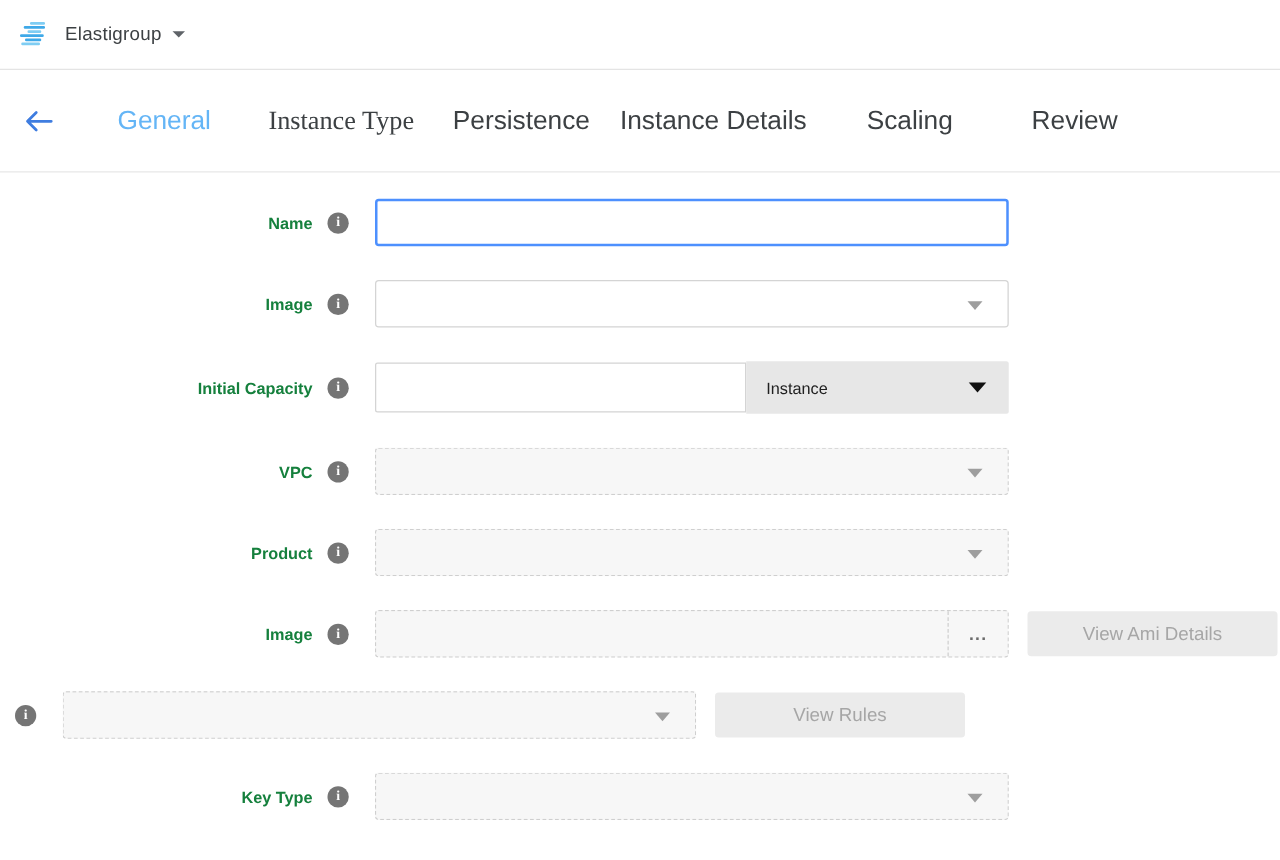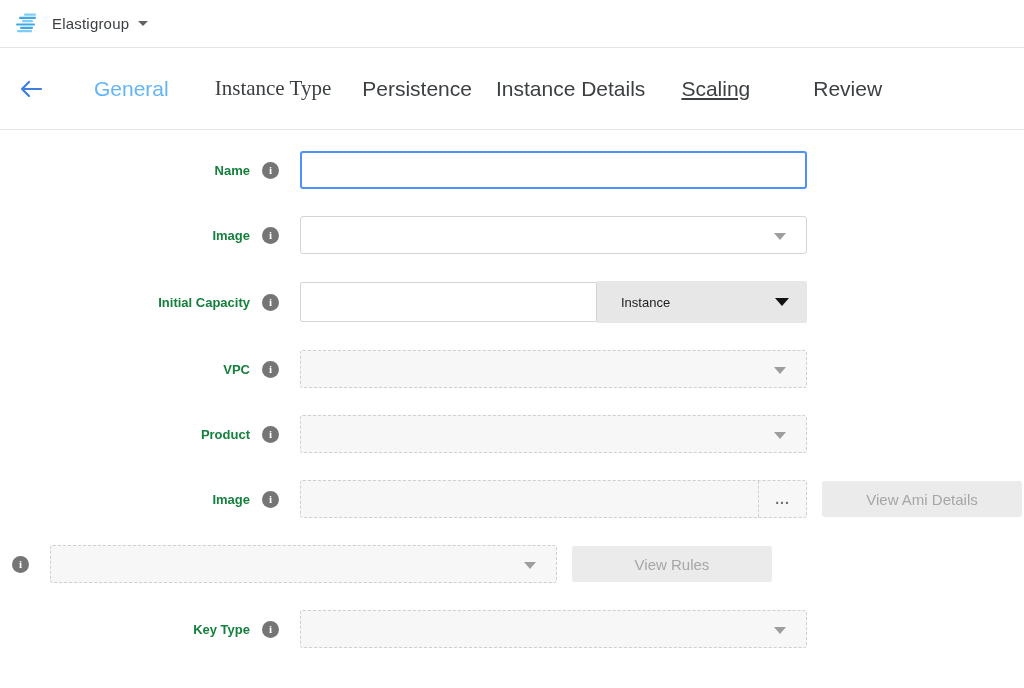--- a/index.html
+++ b/index.html
@@ -1,39 +1,39 @@
 <!DOCTYPE html>
 <html><head>
 <meta charset="utf-8">
 <style>
   * { box-sizing: border-box; margin: 0; padding: 0; }
   html,body { width: 1024px; height: 688px; background: #ffffff;
     font-family: "Liberation Sans", sans-serif; color: #3c4043; overflow: hidden; }
 
   
-  .app-header { height: 48px; display: flex; align-items: center;
+  .app-header { height: 56px; display: flex; align-items: center;
     padding: 0 16px; border-bottom: 1px solid #e4e4e4; background: #fff; }
   .logo { width: 24px; height: 22px; margin-right: 12px; display: inline-block; }
   .app-title { font-size: 15px; color: #3c4043; letter-spacing: .2px; }
   .caret-sm { width: 0; height: 0; border-left: 5px solid transparent;
     border-right: 5px solid transparent; border-top: 5px solid #5f6368;
     display: inline-block; margin-left: 9px; }
 
   
   .tabbar { height: 82px; display: flex; align-items: center;
     border-bottom: 1px solid #e8e8e8; background: #fff; }
   .back-btn { margin-left: 18px; width: 26px; height: 22px; display: flex;
     align-items: center; justify-content: center; cursor: pointer; }
   .tab { font-size: 21px; color: #3c4043; cursor: pointer; white-space: nowrap; }
   .tab.active { color: #64b5f6; }
   .tab-general { margin-left: 50px; }
   .tab-instance-type { margin-left: 46px; font-family: Liberation Serif, serif; }
   .tab-persistence { margin-left: 31px; }
   .tab-instance-details { margin-left: 24px; }
-  .tab-scaling { margin-left: 36px; text-decoration: underline; }
+  .tab-scaling { margin-left: 48px; }
   .tab-review { margin-left: 63px; }
 
   
   .form { padding-top: 21px; }
   .row { display: flex; align-items: center; margin-bottom: 27px; }
   .label-cell { width: 250px; text-align: right; font-size: 13px;
     font-weight: bold; color: #15803d; flex: none; }
   .info-icon { flex: none; width: 17px; height: 17px; margin-left: 12px;
     border-radius: 50%; background: #757575; color: #ffffff; font-size: 11px;
     font-weight: bold; display: flex; align-items: center; justify-content: center;
@@ -50,21 +50,21 @@
     border-left: 6px solid transparent; border-right: 6px solid transparent;
     border-top: 7px solid #9e9e9e; }
   .select.disabled { background: #f7f7f7; border: 1px dashed #cfcfcf; cursor: default; }
 
   .cap-group { display: flex; height: 42px; }
   .cap-input { width: 297px; height: 40px; margin-top: 1px; border: 1px solid #d4d4d4;
     border-radius: 2px 0 0 2px; outline: none; font-size: 14px; padding: 0 10px;
     color: #3c4043; }
   .unit-select { width: 210px; height: 42px; background: #e7e7e7; border: none;
     border-radius: 0 2px 2px 0; display: flex; align-items: center;
-    padding: 0 24px; font-size: 13px; color: #212121; cursor: pointer;
+    padding: 0 16px; font-size: 13px; color: #212121; cursor: pointer;
     position: relative; }
   .unit-select .unit-caret { position: absolute; right: 18px; top: 17px; width: 0;
     height: 0; border-left: 7px solid transparent; border-right: 7px solid transparent;
     border-top: 8px solid #111; }
 
   .file-input { display: flex; background: #f7f7f7; border: 1px dashed #cfcfcf;
     border-radius: 3px; height: 38px; }
   .file-main { flex: 1; }
   .ellipsis-btn { width: 48px; border-left: 1px dashed #cfcfcf; display: flex;
     align-items: center; justify-content: center; color: #6b6b6b; font-size: 14px;

